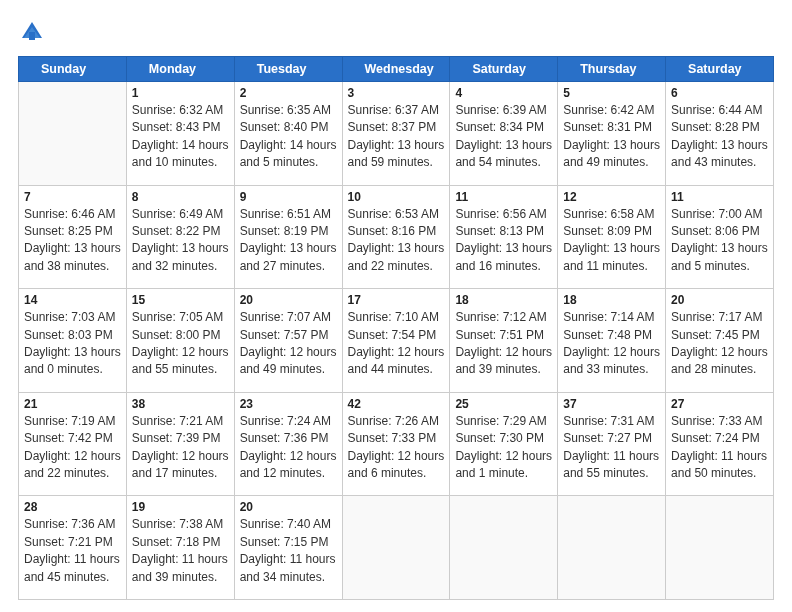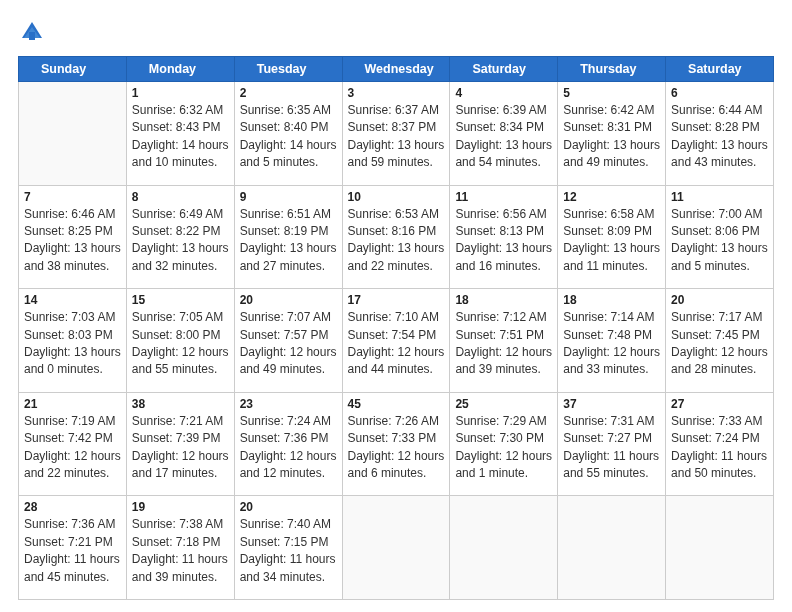--- a/index.html
+++ b/index.html
@@ -229,21 +229,21 @@
           </td>
           <td>
             <span class="day-num">38</span>
             <div class="day-info">Sunrise: 7:21 AM<br>Sunset: 7:39 PM<br>Daylight: 12 hours<br>and 17 minutes.</div>
           </td>
           <td>
             <span class="day-num">23</span>
             <div class="day-info">Sunrise: 7:24 AM<br>Sunset: 7:36 PM<br>Daylight: 12 hours<br>and 12 minutes.</div>
           </td>
           <td>
-            <span class="day-num">45</span>
+            <span class="day-num">42</span>
             <div class="day-info">Sunrise: 7:26 AM<br>Sunset: 7:33 PM<br>Daylight: 12 hours<br>and 6 minutes.</div>
           </td>
           <td>
             <span class="day-num">25</span>
             <div class="day-info">Sunrise: 7:29 AM<br>Sunset: 7:30 PM<br>Daylight: 12 hours<br>and 1 minute.</div>
           </td>
           <td>
             <span class="day-num">37</span>
             <div class="day-info">Sunrise: 7:31 AM<br>Sunset: 7:27 PM<br>Daylight: 11 hours<br>and 55 minutes.</div>
           </td>

